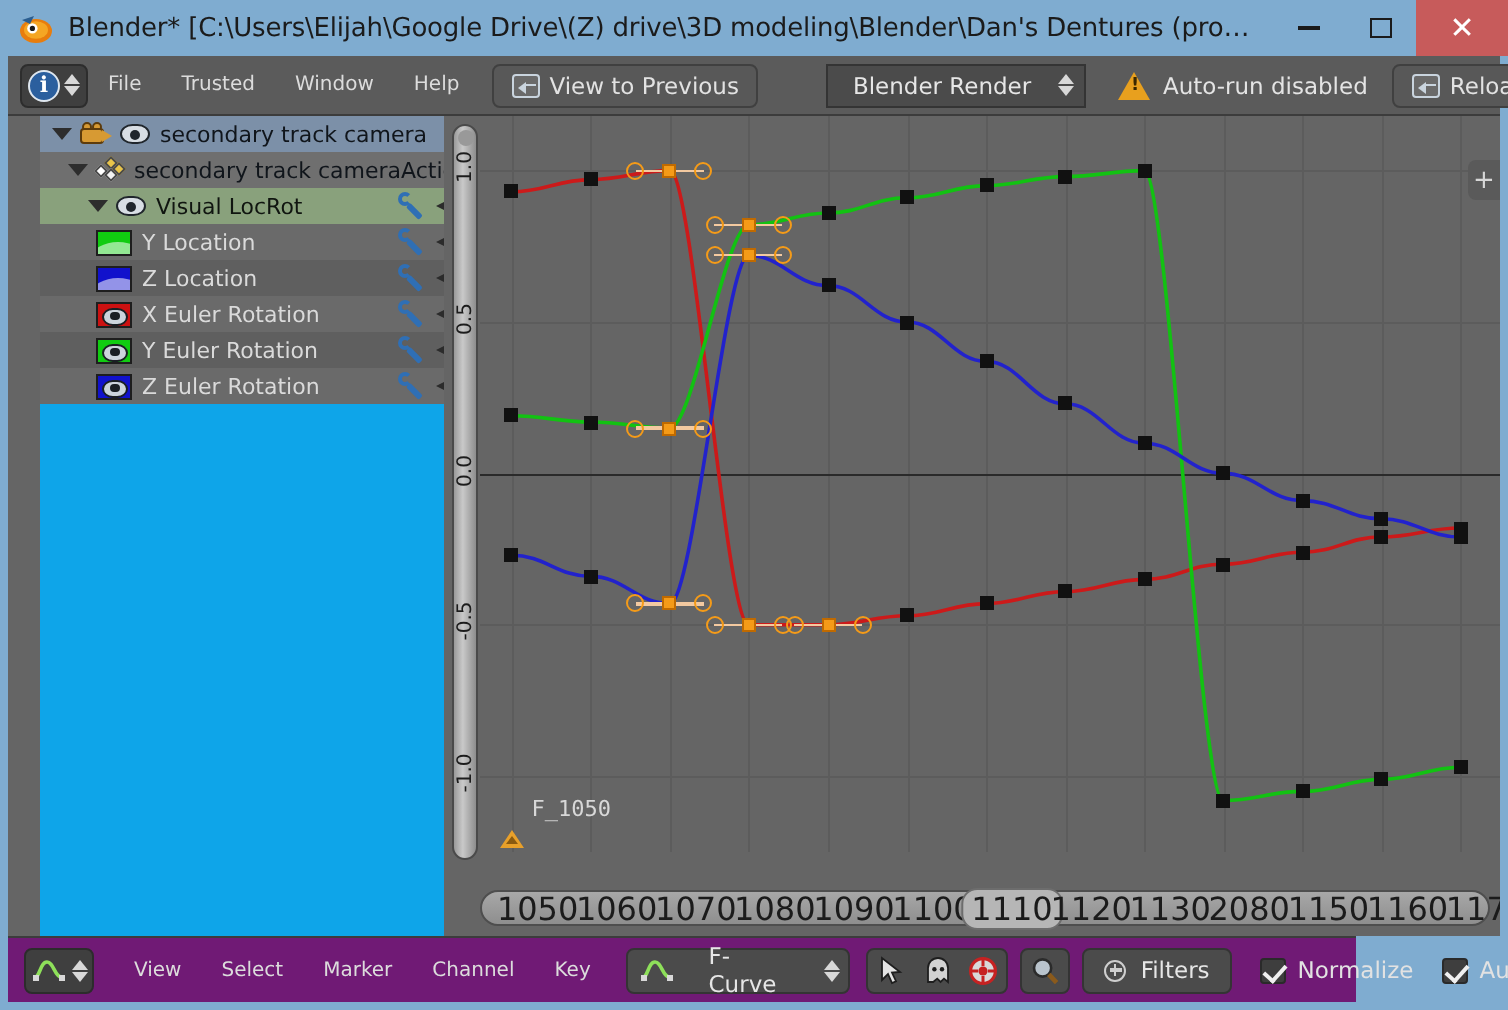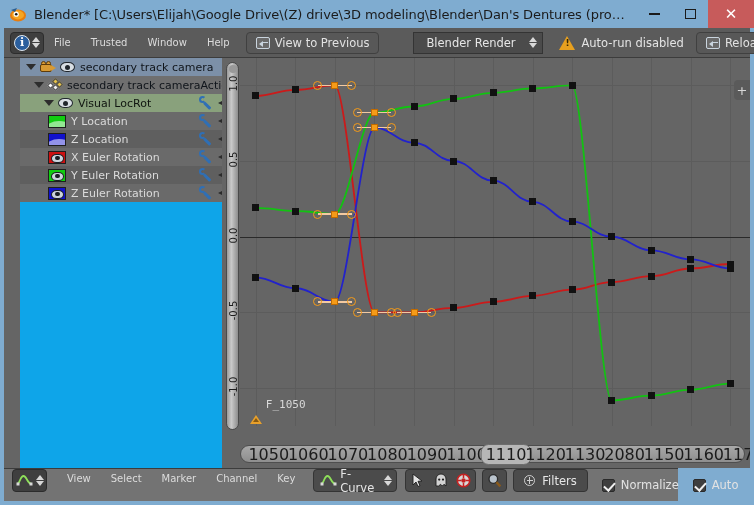--- a/index.html
+++ b/index.html
@@ -328,34 +328,34 @@
   #plus-tab {
     position: absolute; right: 0px; top: 22px; width: 16px; height: 20px;
     background: #5a5a5a; border-radius: 4px 0 0 4px;
     display: flex; align-items: center; justify-content: center;
     color: #d7d7d7; font-size: 13px; line-height: 1;
   }
 
   
   #botheader {
     position: absolute; left: 4px; top: 468px; width: 674px; height: 33px;
-    background: #737373; display: flex; 
+    background: #701a75; display: flex; align-items: center;
     border-top: 1px solid #3c3c3c;
   }
   .ge-icon-btn {
     margin-left: 8px; height: 23px; background: #3f3f3f; border: 1px solid #2c2c2c;
     border-radius: 4px; display: flex; align-items: center; padding: 0 2px 0 3px;
   }
   .fcurve-glyph {
     width: 18px; height: 15px; position: relative;
   }
   .fcurve-glyph svg { position: absolute; left: 0; top: 0; }
   .mode-select {
     height: 23px; background: #4b4b4b; border: 1px solid #343434;
-    border-radius: 4px; display: flex; align-items: center; gap: 5px;
+    border-radius: 4px; display: flex; align-items: center; gap: 19px;
     padding: 0 4px 0 6px; font-size: 11.5px; color: #e6e6e6;
   }
   .tool-group {
     height: 23px; background: #4b4b4b; border: 1px solid #343434;
     border-radius: 4px; display: flex; align-items: center;
   }
   .tool-ico {
     width: 23px; height: 21px; display: flex; align-items: center;
     justify-content: center; position: relative;
   }

